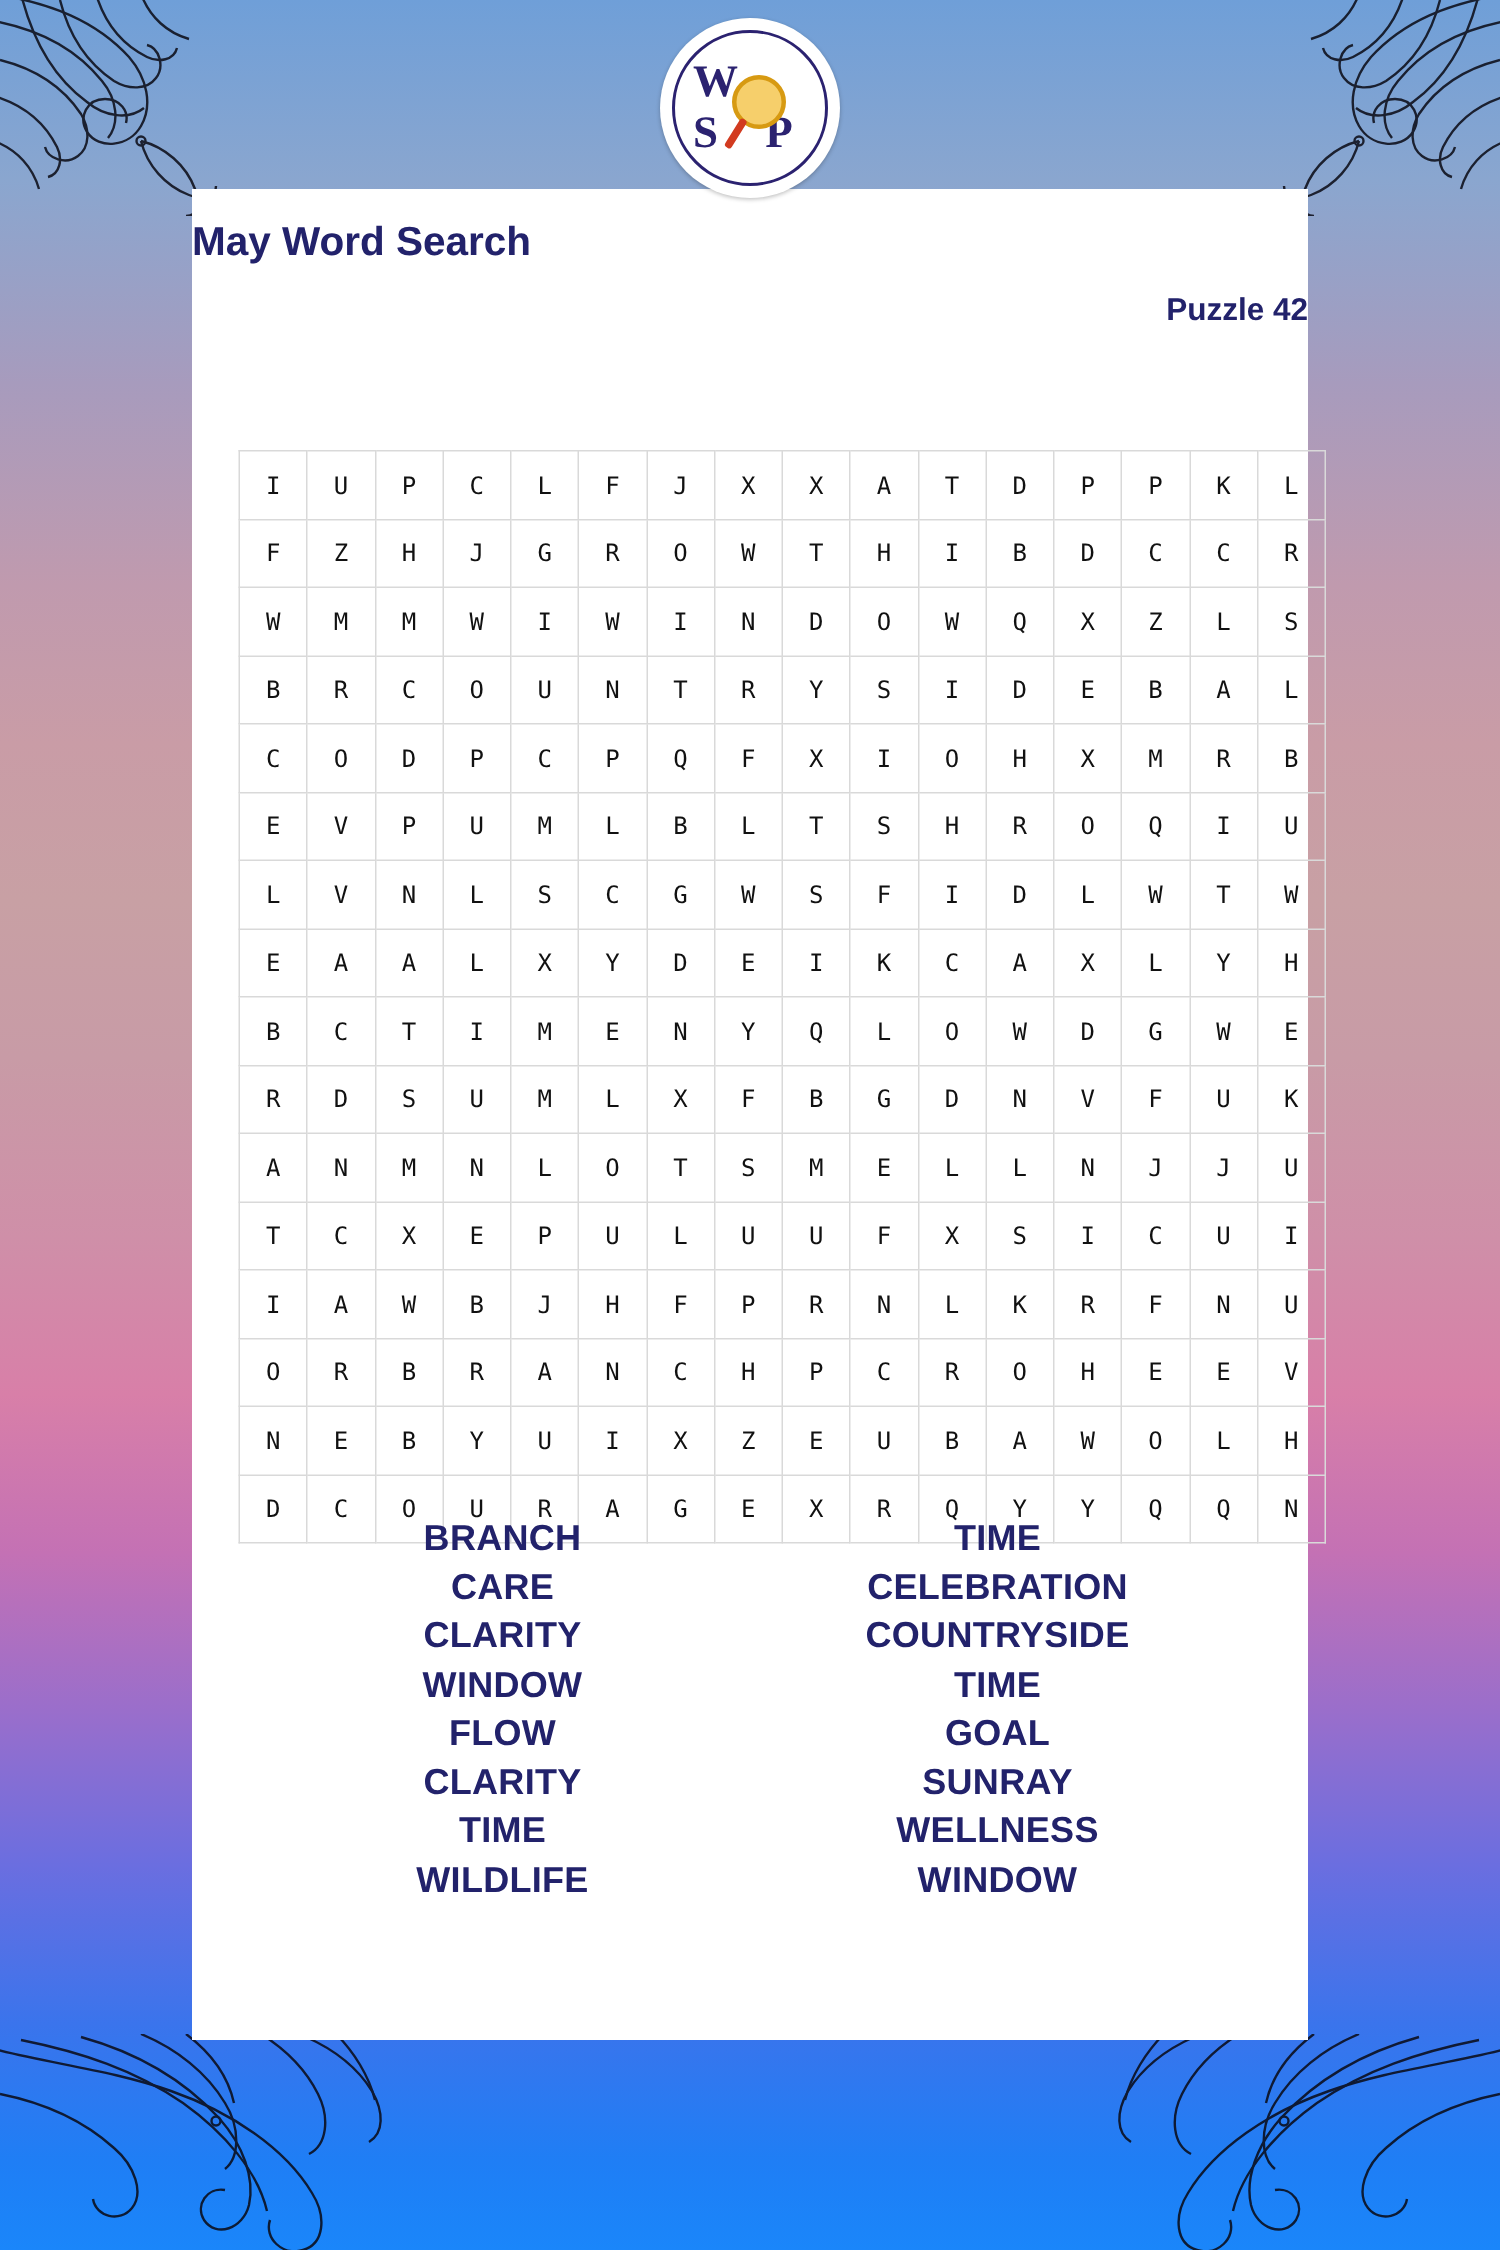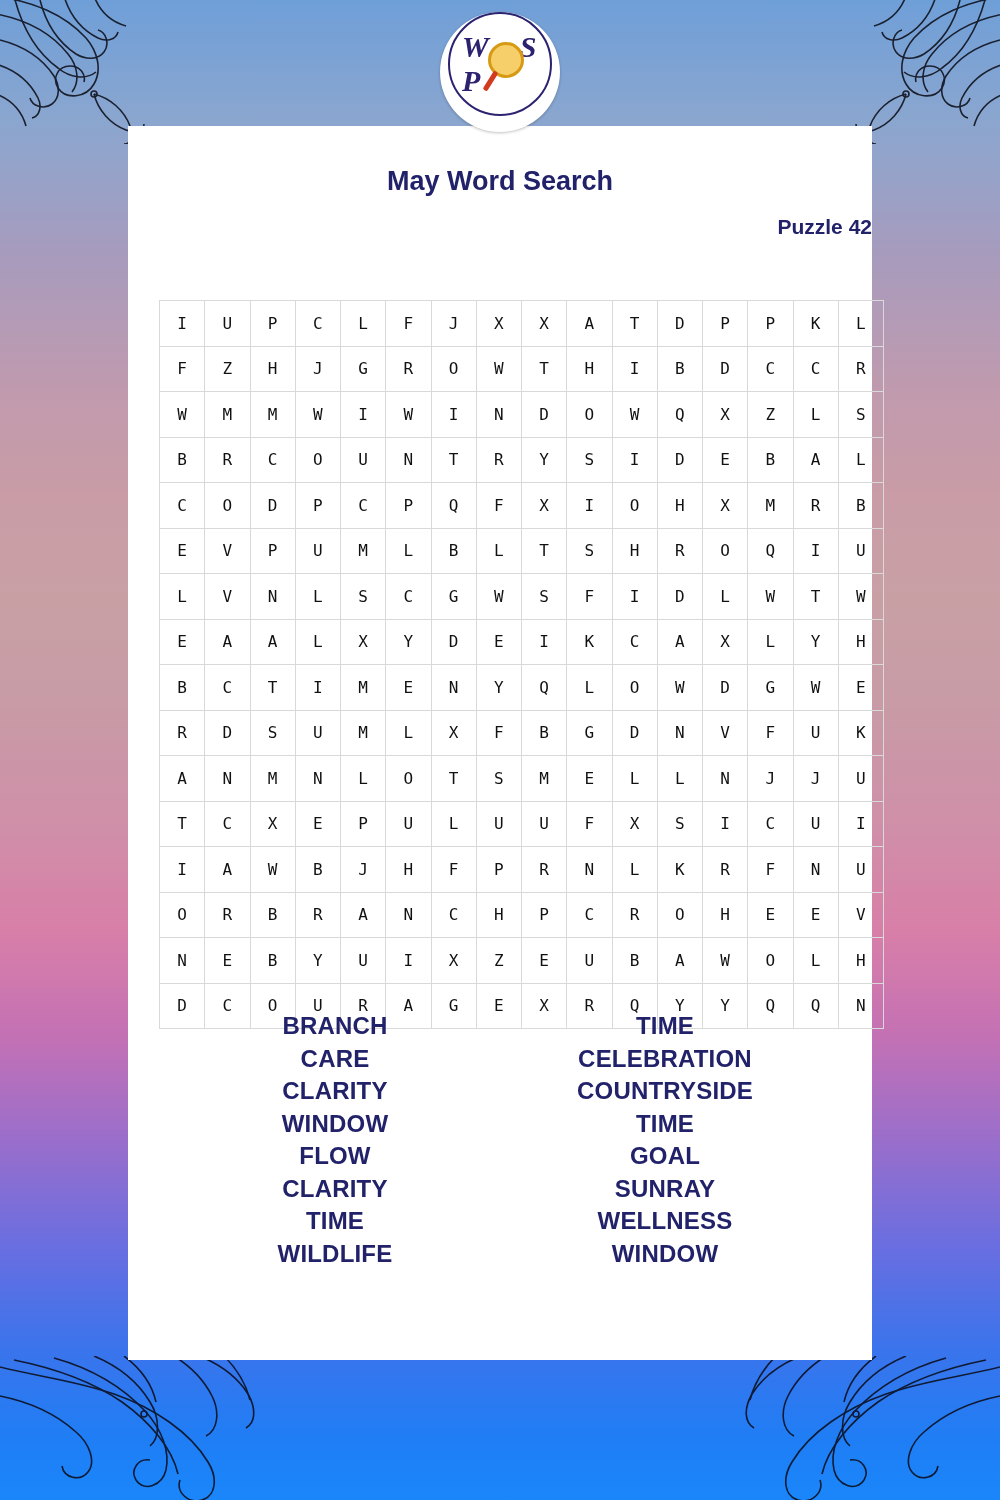--- a/index.html
+++ b/index.html
@@ -62,24 +62,23 @@
     position: absolute;
     left: 50%;
     top: 12px;
     transform: translateX(-50%);
     width: 120px;
     height: 120px;
     border-radius: 50%;
     background: #ffffff;
     box-shadow: 0 1px 3px rgba(0,0,0,0.25);
     display: flex;
-    align-items: flex-start;
+    align-items: center;
     justify-content: center;
     z-index: 5;
-    font-style: italic;
   }
   #logo .ring {
     width: 100px;
     height: 100px;
     border-radius: 50%;
     border: 2px solid #2b2270;
     display: flex;
     align-items: center;
     justify-content: center;
     position: relative;
@@ -108,22 +107,22 @@
     top: 56px;
     width: 5px;
     height: 22px;
     background: #d23b20;
     transform: rotate(32deg);
     border-radius: 2px;
   }
 
   h1#title {
     margin: 0;
-    padding-top: 40px;
-    text-align: center;
+    padding-top: 20px;
+    text-align: left;
     font-size: 27px;
     font-weight: bold;
     color: #22226b;
   }
   h2#subtitle {
     margin: 0;
     padding-top: 18px;
     text-align: right;
     font-size: 21px;
     font-weight: bold;

